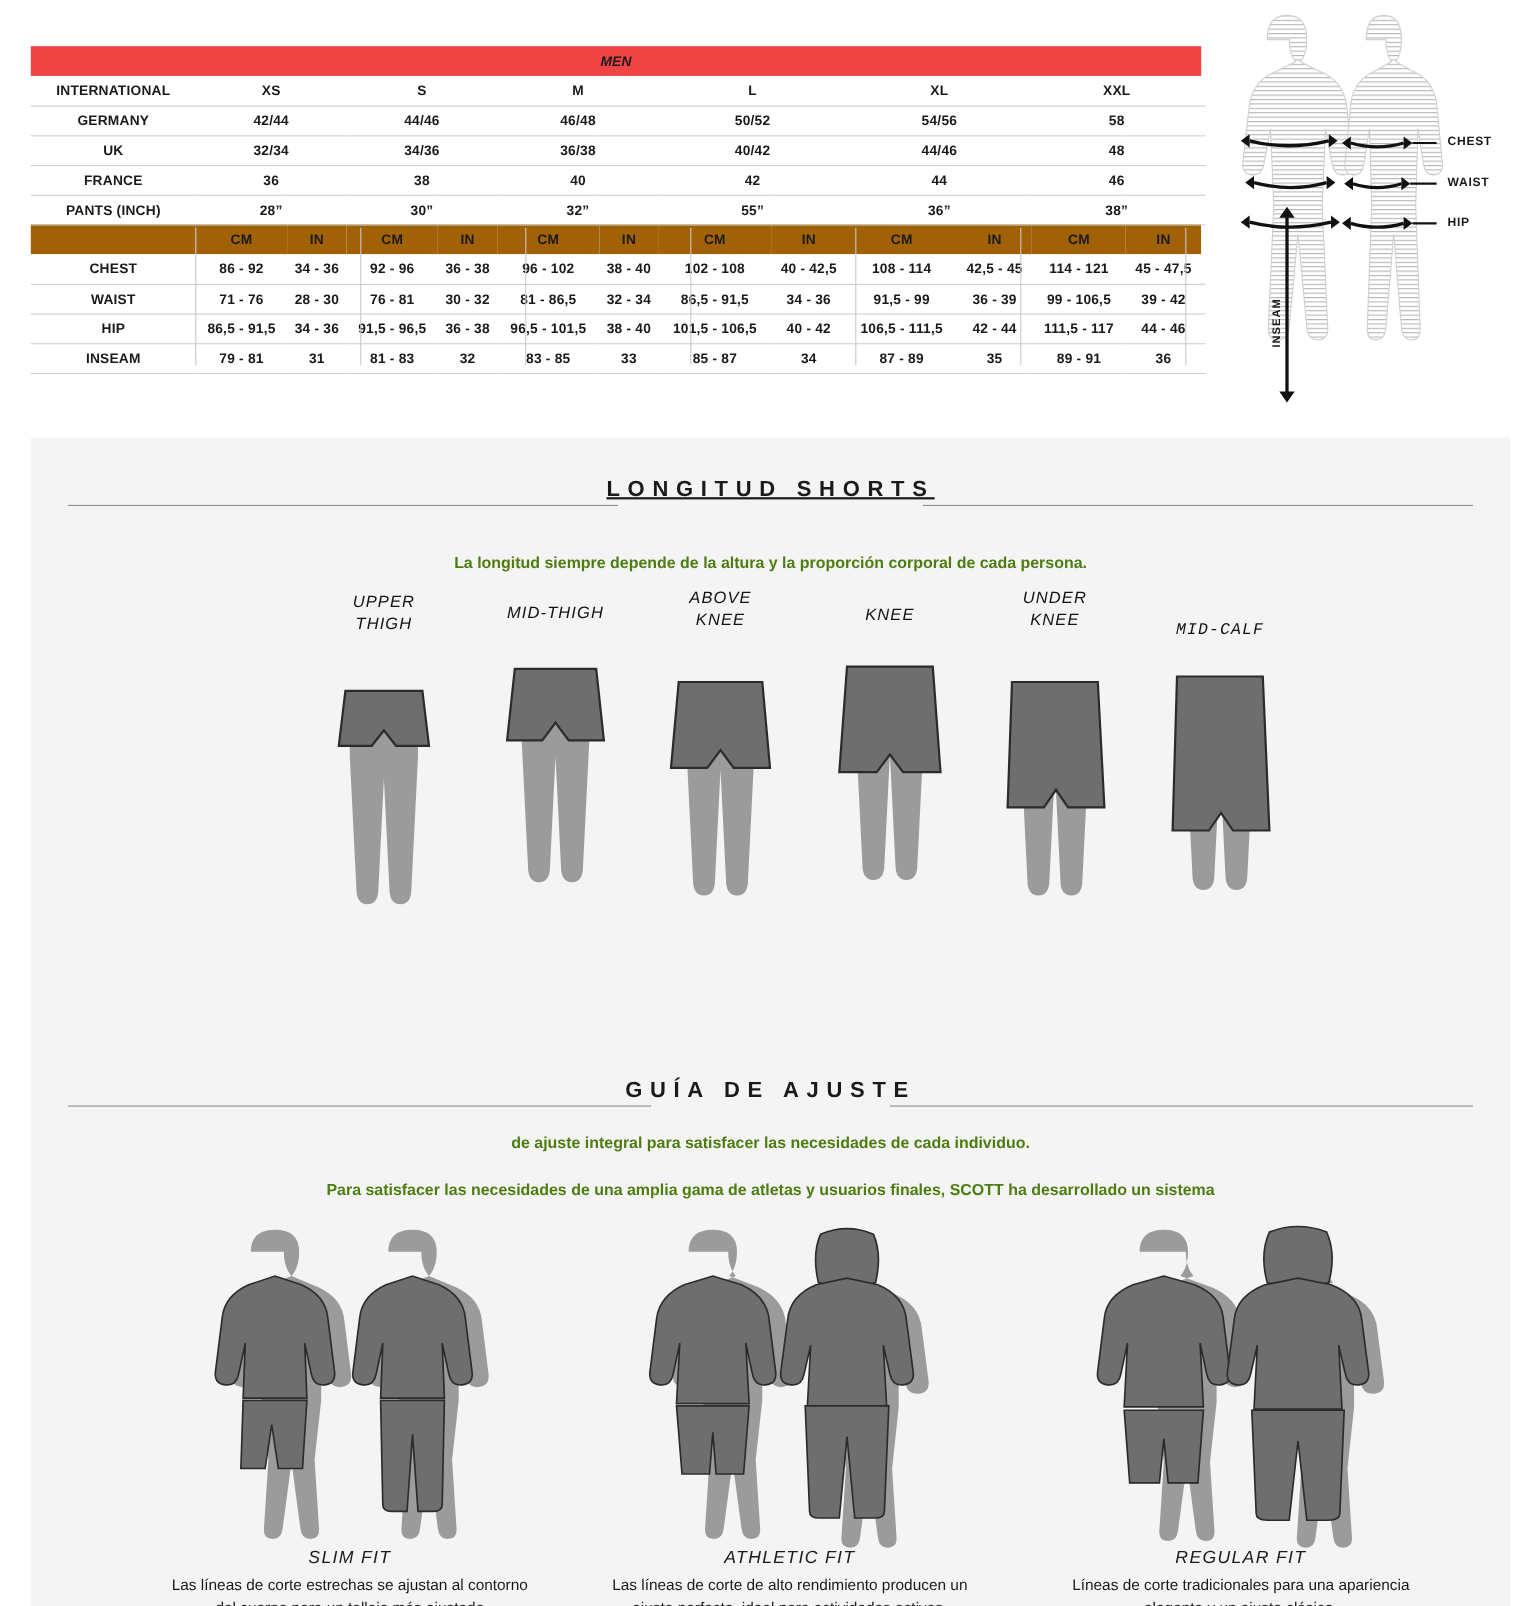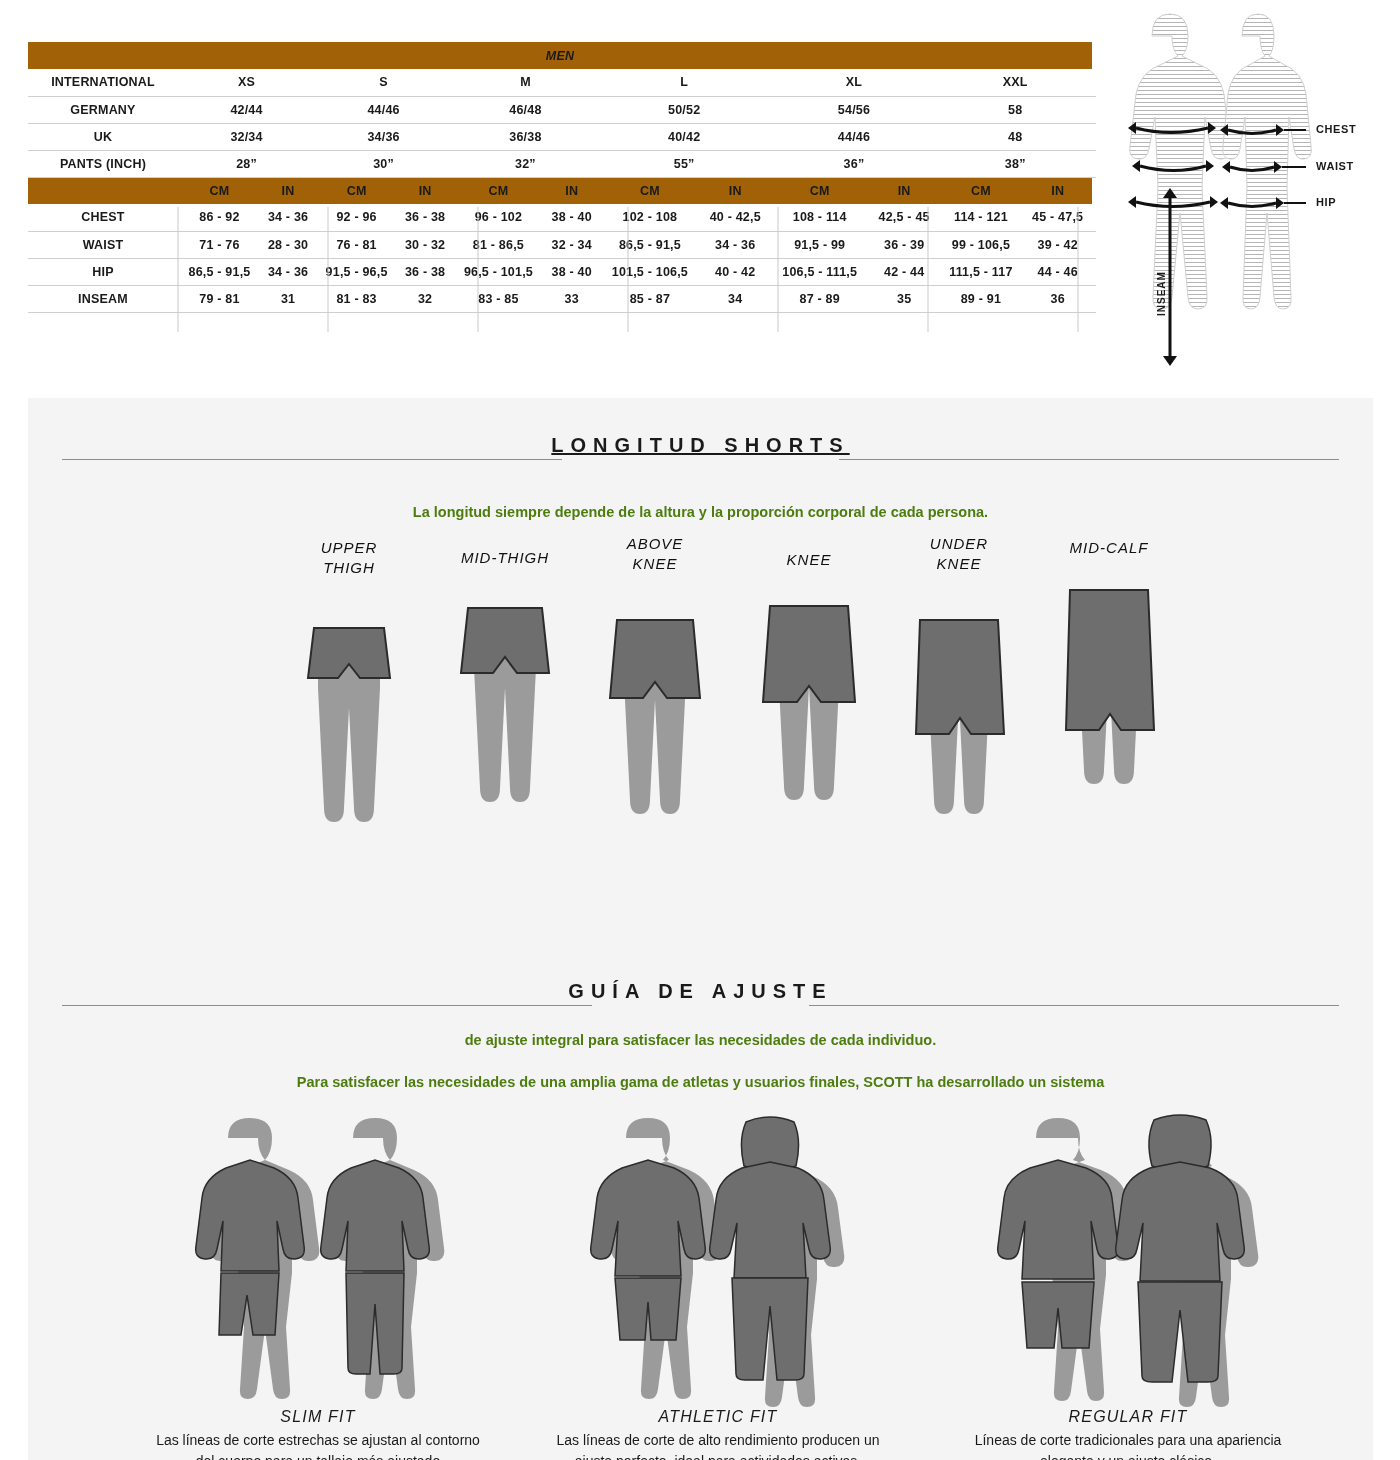--- a/index.html
+++ b/index.html
@@ -10,21 +10,21 @@
     background:#ffffff;
     color:#1a1a1a;
     position:relative;
     overflow:hidden;
   }
 
   
   .top-wrap { position:absolute; left:0; top:0; width:1400px; height:400px; }
   table.size { border-collapse:collapse; position:absolute; left:28px; top:42px; width:1068px; }
   table.size td, table.size th { font-size:12.5px; text-align:center; padding:0; height:27px; font-weight:700; letter-spacing:0.2px;}
-  .title-row td { background:#a16207; font-style:italic; font-size:16px; letter-spacing:6px; font-weight:400; height:34px; }
+  .title-row td { background:#ef4444; font-style:italic; font-size:16px; letter-spacing:6px; font-weight:400; height:34px; }
   .rowlabel { width:150px; font-size:11.5px; letter-spacing:.4px; }
   .cmin-head td { background:#a16207; font-size:11px; height:24px; }
   .gap { width:4px; background:#fff !important; }
   tr.band td { border-bottom:1px solid #cfcfcf; }
 
   
   .figs { position:absolute; right:18px; top:6px; width:290px; height:380px; }
   .fig-label { position:absolute; font-size:11px; font-weight:700; letter-spacing:.6px; }
   .inseam-label { position:absolute; font-size:10px; font-weight:700; letter-spacing:1px;
      transform:rotate(-90deg); transform-origin:left top; }
@@ -78,20 +78,30 @@
       <td class="gap"></td>
     </tr>
     <tr class="band">
       <td class="rowlabel">UK</td>
       <td colspan="2">32/34</td>
       <td colspan="2">34/36</td>
       <td colspan="2">36/38</td>
       <td colspan="2">40/42</td>
       <td colspan="2">44/46</td>
       <td colspan="2">48</td>
+      <td class="gap"></td>
+    </tr>
+    <tr class="band">
+      <td class="rowlabel">FRANCE</td>
+      <td colspan="2">36</td>
+      <td colspan="2">38</td>
+      <td colspan="2">40</td>
+      <td colspan="2">42</td>
+      <td colspan="2">44</td>
+      <td colspan="2">46</td>
       <td class="gap"></td>
     </tr>
     <tr class="band">
       <td class="rowlabel">PANTS (INCH)</td>
       <td colspan="2">28”</td>
       <td colspan="2">30”</td>
       <td colspan="2">32”</td>
       <td colspan="2">55”</td>
       <td colspan="2">36”</td>
       <td colspan="2">38”</td>
@@ -320,21 +330,21 @@
       <svg width="150" height="250" viewBox="0 0 150 250" style="margin-top:10px">
         <g fill="#9b9b9b">
           <path d="M44 56 h62 v40 l-6 120 q0 14 -10 14 q-10 0 -10 -14 l-5 -100 l-5 100 q0 14 -10 14 q-10 0 -10 -14 l-6 -120 z"></path>
         </g>
         <g fill="#6e6e6e" stroke="#2b2b2b" stroke-width="2">
           <path d="M36 36 h78 l6 114 h-33 l-11 -16 l-11 16 h-33 z"></path>
         </g>
       </svg>
     </div>
 
-    <div class="short-item" style="left:1006px; top:8px; width:150px;">
+    <div class="short-item" style="left:1006px; top:33px; width:150px;font-family:Liberation Mono, monospace;">
       <div class="short-name"><span>MID-CALF</span></div>
       <svg width="150" height="250" viewBox="0 0 150 250" style="margin-top:10px">
         <g fill="#9b9b9b">
           <path d="M44 42 h62 v40 l-6 120 q0 14 -10 14 q-10 0 -10 -14 l-5 -100 l-5 100 q0 14 -10 14 q-10 0 -10 -14 l-6 -120 z"></path>
         </g>
         <g fill="#6e6e6e" stroke="#2b2b2b" stroke-width="2">
           <path d="M36 22 h78 l6 140 h-33 l-11 -16 l-11 16 h-33 z"></path>
         </g>
       </svg>
     </div>

